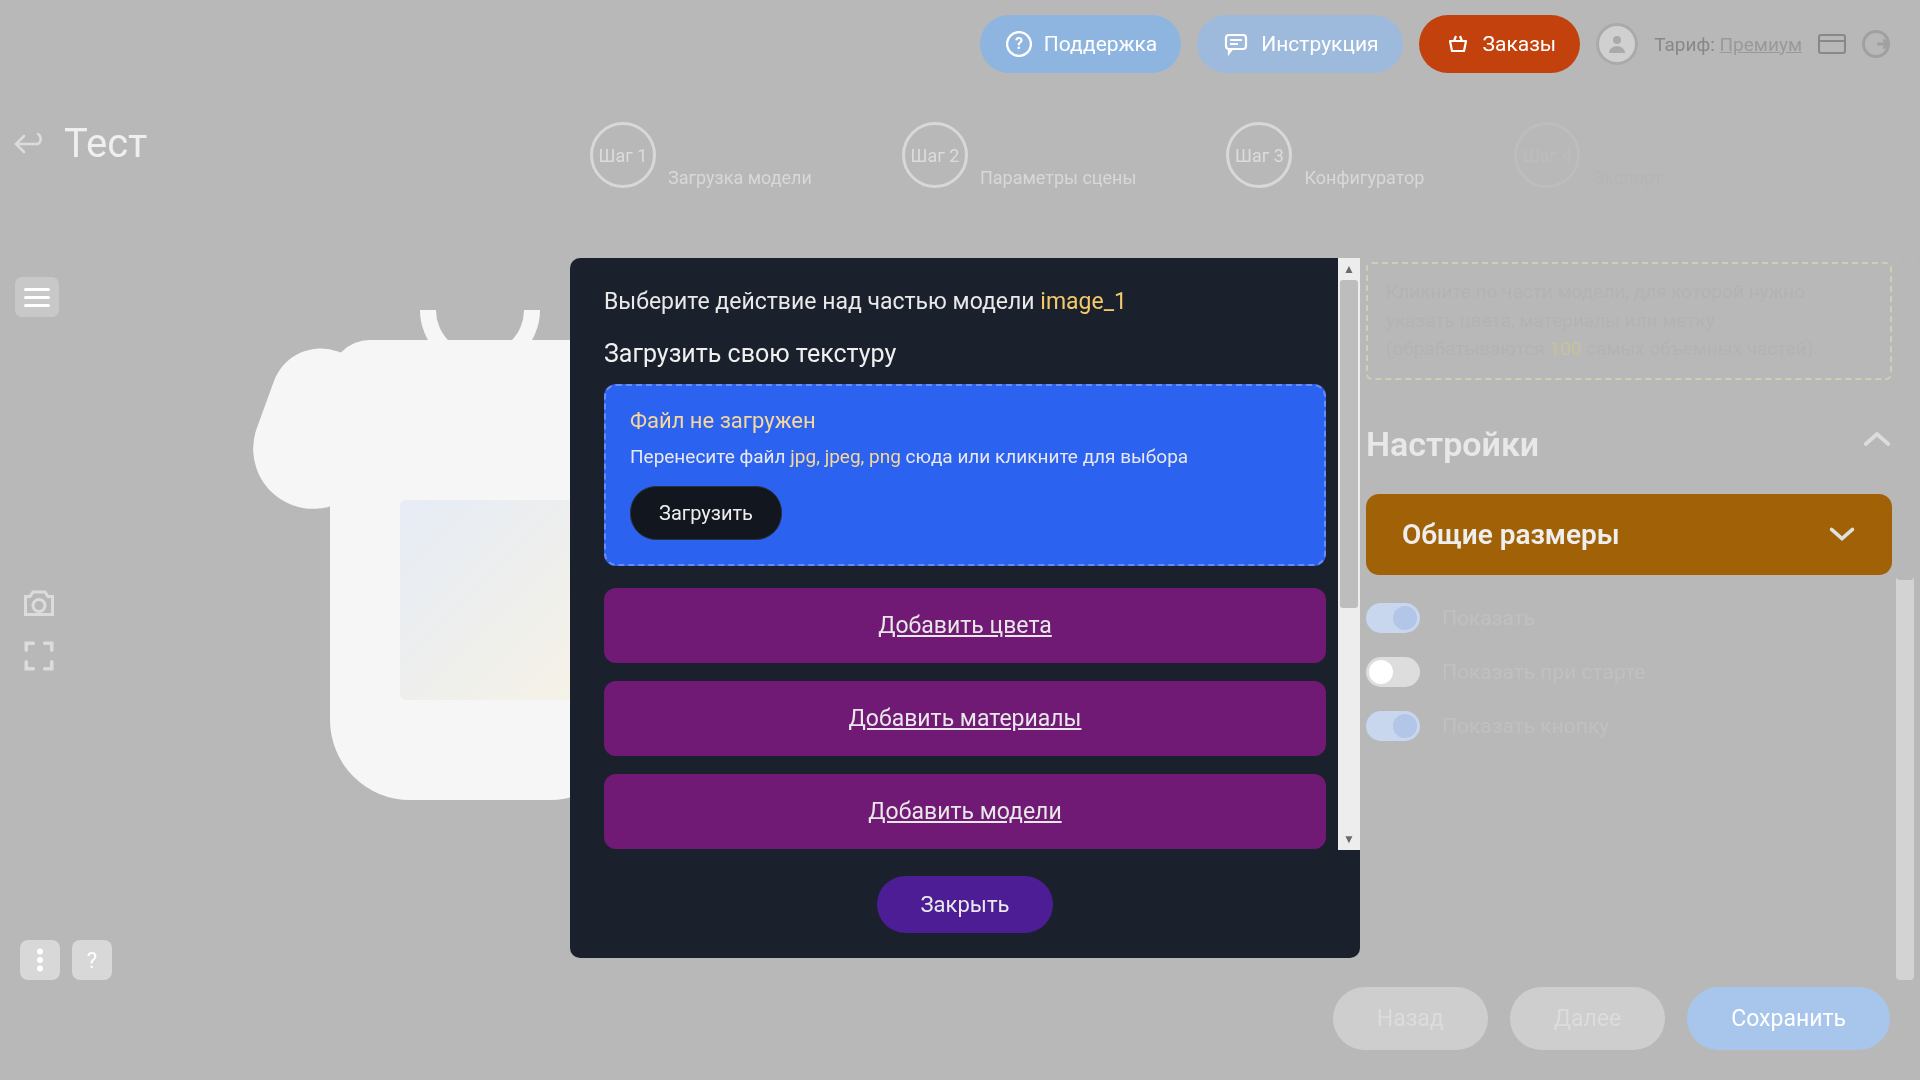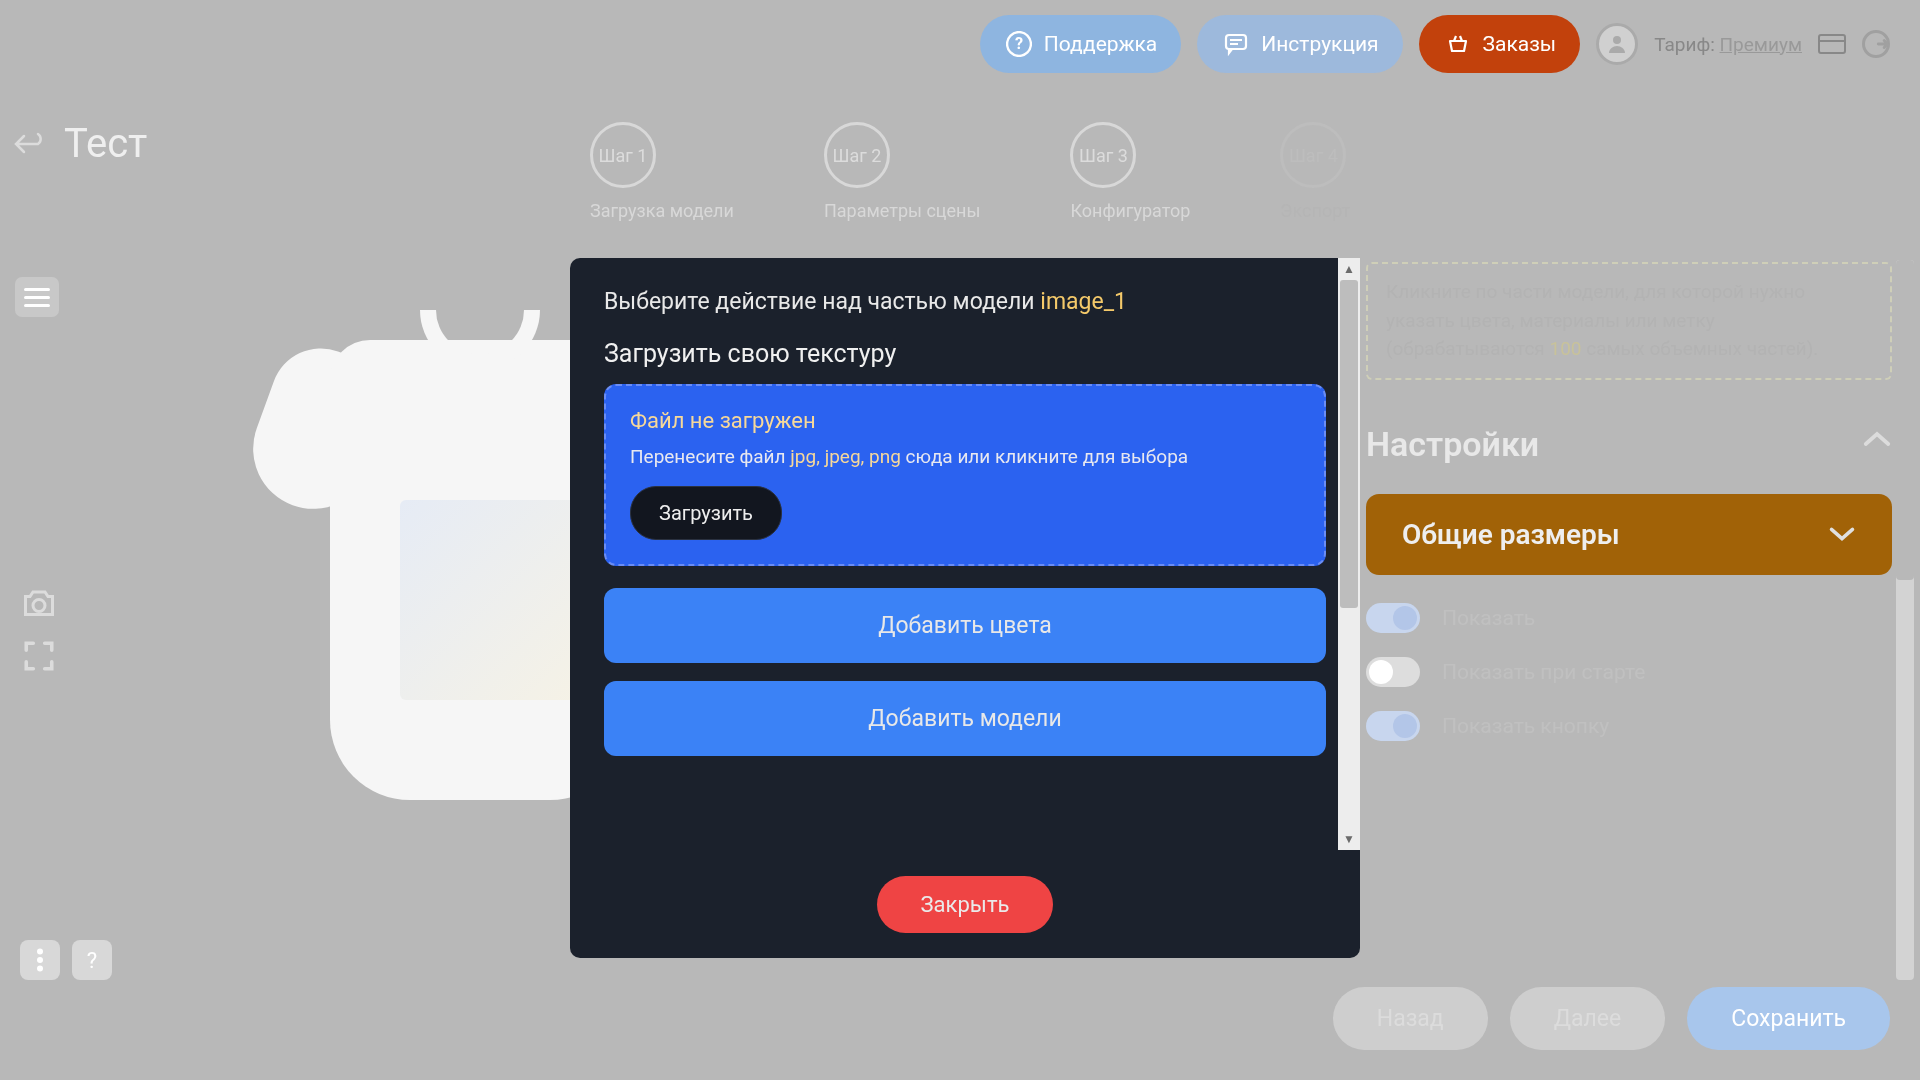--- a/index.html
+++ b/index.html
@@ -19,21 +19,21 @@
 .card-icon::after { content:""; position:absolute; top:4px; left:0; right:0; height:2px; background:#888;}
 .logout-icon { width: 28px; height: 28px; border: 3px solid #a0a0a0; border-radius: 50%; position: relative; }
 
 
 .title-row { position: absolute; top: 120px; left: 14px; display: flex; align-items: center; gap: 18px; }
 .back-arrow { width: 32px; height: 24px; }
 .page-title { font-size: 40px; color: #efefef; font-weight: 400; }
 
 
 .steps { position: absolute; top: 122px; left: 590px; display: flex; gap: 90px; }
-.step { display: flex; flex-direction: column; align-items: flex-start; gap: 12px; }
+.step { display: flex; flex-direction: row; align-items: flex-end; gap: 12px; }
 .step-circle { width: 66px; height: 66px; border: 3px solid #d8d8d8; border-radius: 50%; display: flex; align-items: center; justify-content: center; font-size: 18px; color: #dcdcdc; }
 .step-circle.inactive { border-color: #bdbdbd; color: #bdbdbd; }
 .step-label { font-size: 18px; color: #d8d8d8; }
 .step-label.inactive { color: #b5b5b5; }
 
 
 .left-tools-top { position: absolute; top: 277px; left: 15px; }
 .hamburger { width: 44px; height: 40px; background: #c8c8c8; border-radius: 7px; display:flex; flex-direction:column; justify-content:center; gap:5px; padding: 0 9px; }
 .hamburger span { height: 3px; background: #fff; border-radius: 2px; }
 .left-tools-mid { position: absolute; top: 585px; left: 20px; display:flex; flex-direction:column; gap: 14px; }
@@ -87,27 +87,27 @@
 .modal { position:absolute; top: 258px; left: 570px; width: 790px; height: 700px; background: #1b212c; border-radius: 10px; display:flex; flex-direction:column; }
 .modal-body { flex:1; padding: 30px 34px 0 34px; overflow:hidden; position:relative; }
 .modal-title { font-size: 23px; color: #e9e9e9; margin-bottom: 24px; }
 .modal-title .hl { color: #f4c96a; }
 .modal-sub { font-size: 25px; color: #f0f0f0; margin-bottom: 16px; }
 .dropzone { background: #2b62f0; border: 2px dashed #6a8df5; border-radius: 12px; padding: 22px 24px 24px; margin-bottom: 22px; }
 .dz-status { font-size: 22px; color: #f6d89a; margin-bottom: 12px; }
 .dz-hint { font-size: 19px; color: #e8e8f0; margin-bottom: 18px; }
 .dz-hint .ext { color: #f6d89a; }
 .dz-btn { display:inline-block; padding: 14px 28px; background: #12161f; border:1px solid #2a3140; border-radius: 26px; color: #eee; font-size: 20px; cursor:pointer; }
-.action-btn { background: #3b82f6; border-radius: 12px; padding: 24px 0; text-align:center; font-size: 23px; color:#e8e8e8; margin-bottom: 18px; cursor:pointer; }
+.action-btn { background: #701a75; border-radius: 12px; padding: 24px 0; text-align:center; font-size: 23px; color:#e8e8e8; margin-bottom: 18px; cursor:pointer;text-decoration:underline; }
 .modal-scroll { position:absolute; top: 0; right: 0; bottom: 108px; width: 22px; background:#ededed; }
 .modal-scroll-arrow { height: 22px; display:flex; align-items:center; justify-content:center; background:#ededed; color:#6b6b6b; font-size:12px;}
 .modal-scroll-track { position:absolute; top:22px; bottom:22px; left:0; right:0; background:#ededed;}
 .modal-scroll-thumb { position:absolute; top: 0; left:2px; right:2px; height: 328px; background:#bdbdbd; border-radius: 3px; }
 .modal-footer { height: 108px; display:flex; align-items:center; justify-content:center; }
-.close-btn { padding: 16px 44px; background: #ef4444; border-radius: 30px; color:#eaeaea; font-size: 22px; cursor:pointer; }
+.close-btn { padding: 16px 44px; background: #4c1d95; border-radius: 30px; color:#eaeaea; font-size: 22px; cursor:pointer; }
 
 svg { display:block; }
 </style>
 </head>
 <body>
 
 <div class="header">
   <div class="hdr-btn hdr-blue">
     <span class="hdr-icon-circle">
       <svg width="26" height="26" viewBox="0 0 24 24">
@@ -282,20 +282,21 @@
       </div>
       <div class="modal-sub">Загрузить свою текстуру</div>
       <div class="dropzone">
         <div class="dz-status">Файл не загружен</div>
         <div class="dz-hint">
           <span>Перенесите файл </span><span class="ext">jpg, jpeg, png</span><span> сюда или кликните для выбора</span>
         </div>
         <div class="dz-btn">Загрузить</div>
       </div>
       <div class="action-btn">Добавить цвета</div>
+      <div class="action-btn">Добавить материалы</div>
       <div class="action-btn">Добавить модели</div>
 
     </div>
     <div class="modal-scroll">
       <div class="modal-scroll-arrow">▲</div>
       <div class="modal-scroll-track">
           <div class="modal-scroll-thumb"></div>
         </div>
       <div class="modal-scroll-arrow" style="position:absolute;bottom:0;left:0;right:0">▼</div>
     </div>

